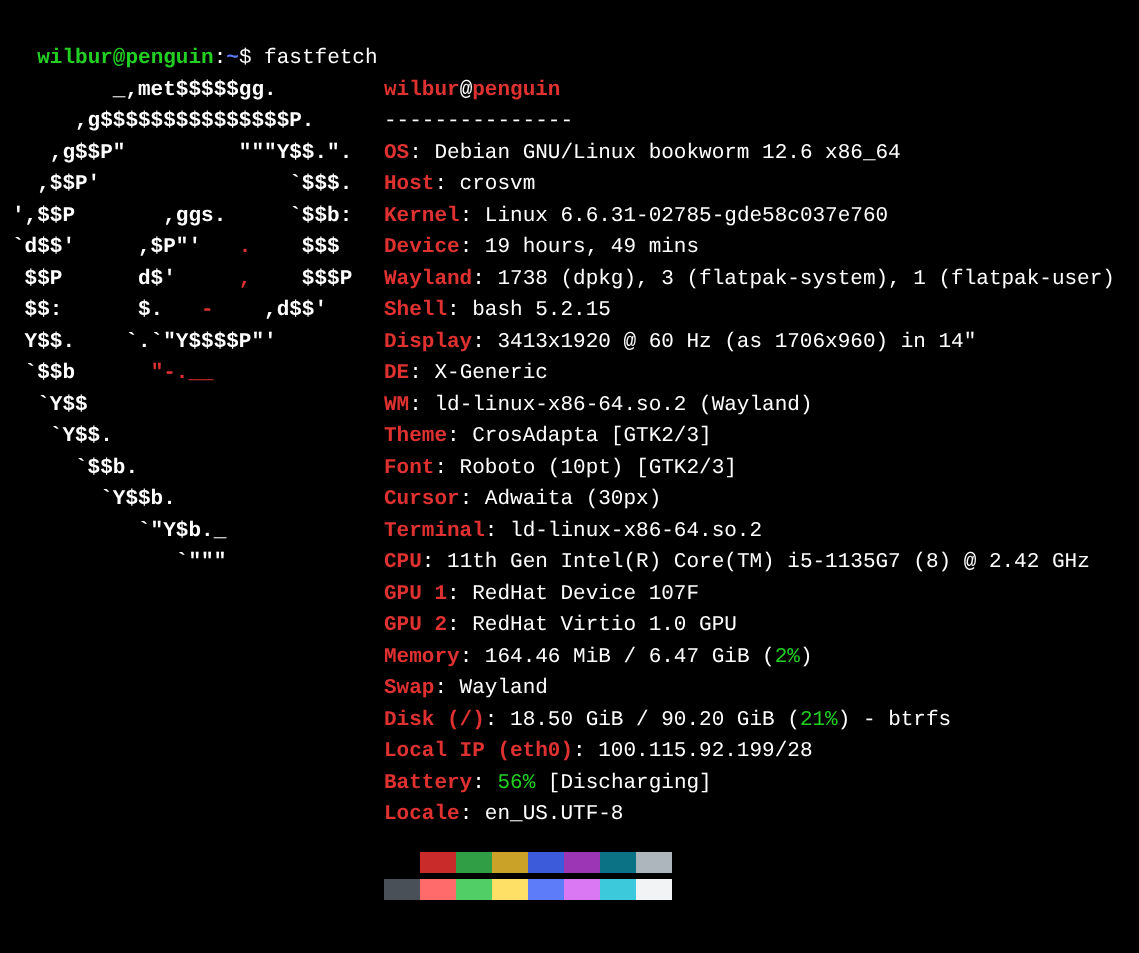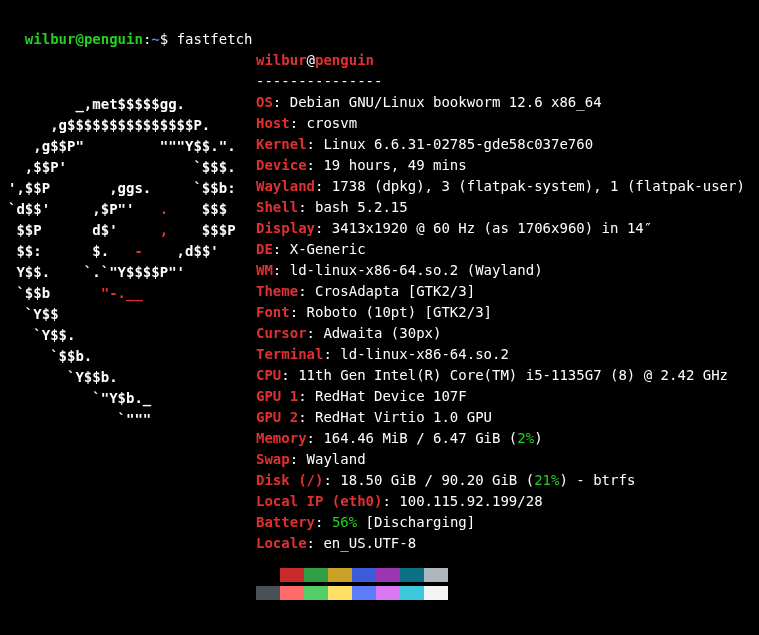--- a/index.html
+++ b/index.html
@@ -6,23 +6,23 @@
     margin: 0;
     padding: 8px;
     background: #000000;
     color: #ffffff;
     font-family: "Menlo", "Consolas", "DejaVu Sans Mono", monospace;
     font-size: 14px;
     line-height: 1.5;
     width: 759px;
     box-sizing: border-box;
   }
-  .term-line { white-space: pre; }
+  .term-line { white-space: pre; font-family: Liberation Mono, monospace; }
   .row { display: flex; }
-  .col-logo { width: 248px; flex-shrink: 0; margin-top: 44px; }
+  .col-logo { width: 248px; flex-shrink: 0; }
   .col-info { flex: 1; }
   .green-b { color: #22d022; font-weight: bold; }
   .green { color: #22d022; }
   .blue-b { color: #5c7cfa; font-weight: bold; }
   .white { color: #ffffff; }
   .white-b { color: #ffffff; font-weight: bold; }
   .red-b { color: #e03131; font-weight: bold; }
   .red-logo { color: #e03131; font-weight: bold; }
   .swatches { display:flex; margin-top:14px; margin-bottom:4px; }
   .swatches2 { display:flex; }

